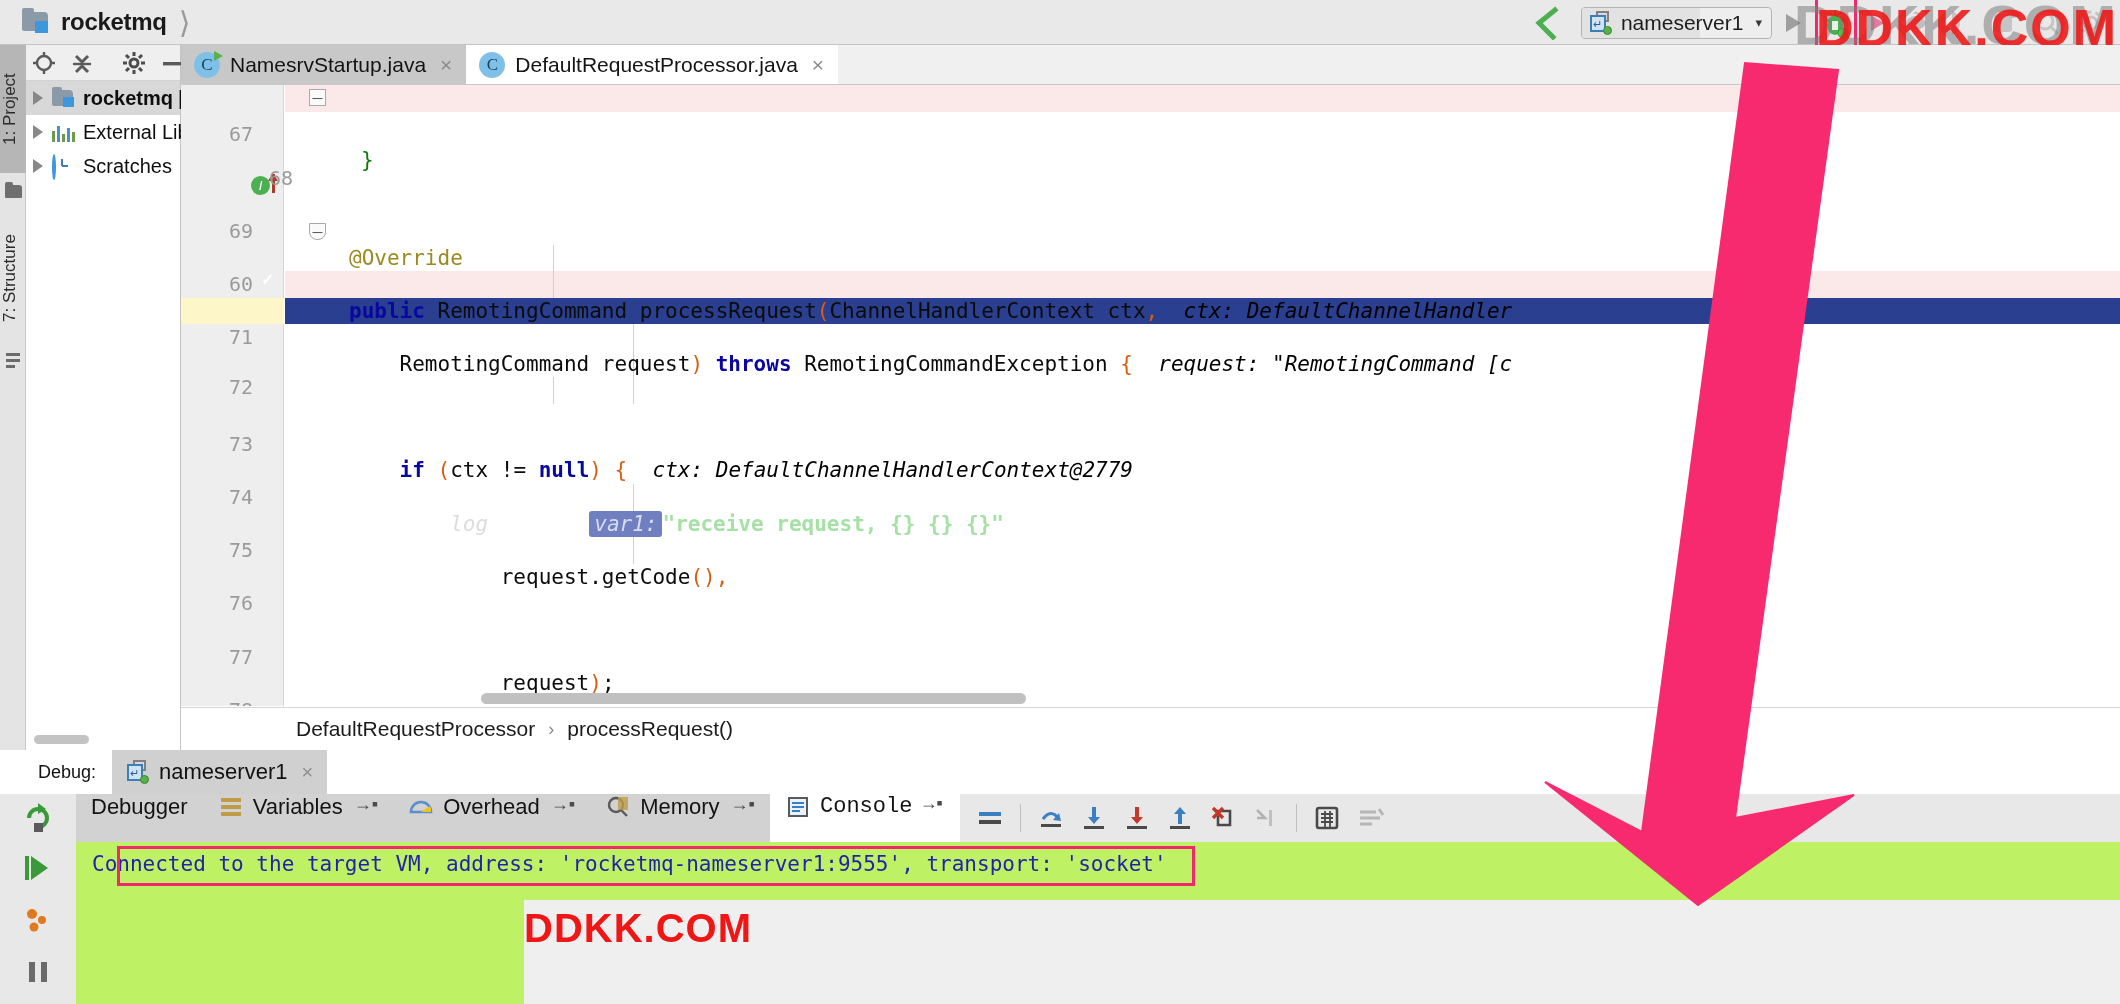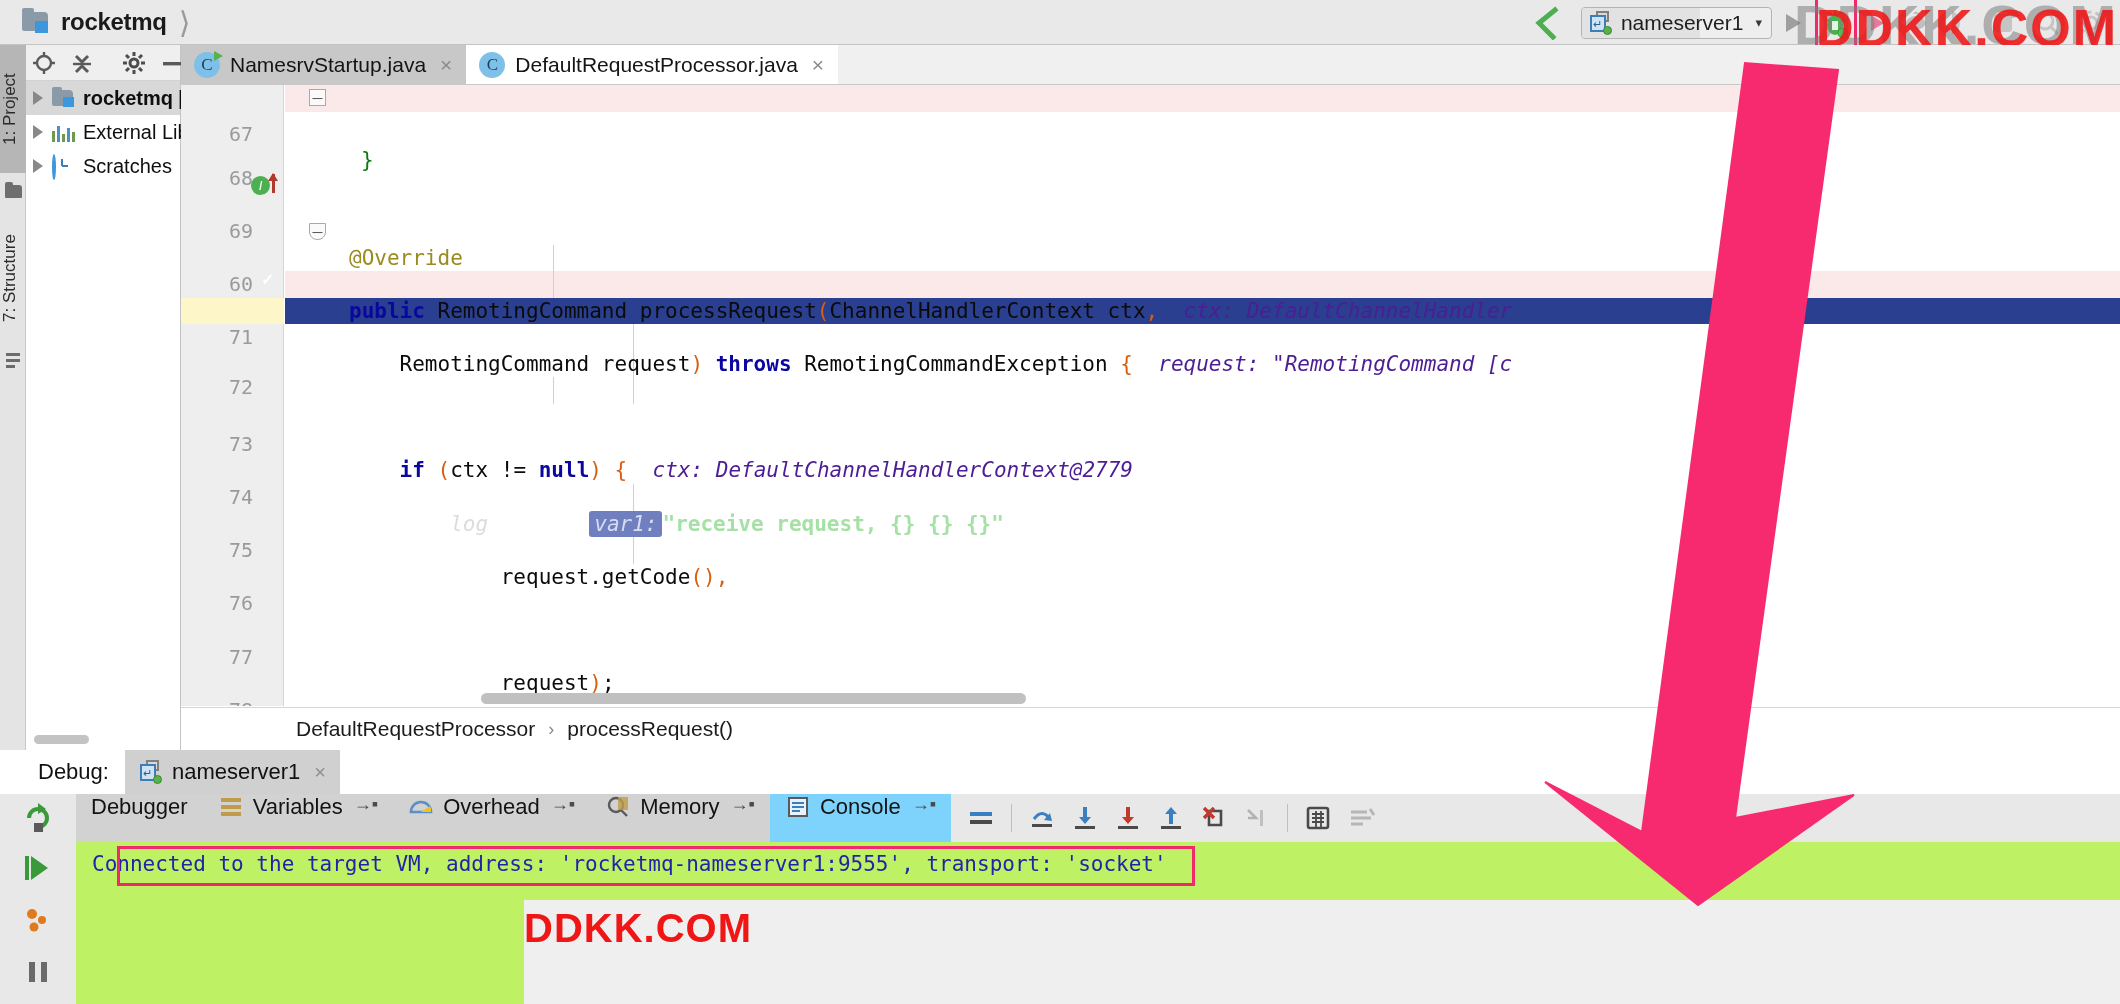--- a/index.html
+++ b/index.html
@@ -153,21 +153,21 @@
   .code { position:absolute; left:168px; white-space:pre; height:26.6px; line-height:26.6px;
           font-family:"DejaVu Sans Mono", monospace; font-size:21px; color:#0b0b0b; }
   .rowbg { position:absolute; left:104px; right:0; height:26.6px; }
   .row-pink { background:#fbe9e9; }
   .row-blue { background:#2a3f8f; }
   .row-yellow-gutter { position:absolute; left:0; width:103px; height:26.6px; background:#fcf6c8; }
   .kw { color:#0a06a0; font-weight:bold; }
   .ann { color:#9a8a1f; }
   .punc-o { color:#d95f0e; }
   .fld { color:#4b1f8a; font-style:italic; }
-  .hint { color:#4c1d95; font-style:italic; }
+  .hint { color:#000000; font-style:italic; }
   .white { color:#ffffff; }
   .strw { color:#a5e0a5; font-weight:bold;}
   .varhint { background:#6f7fc0; color:#d8dcf2; border-radius:3px; padding:1px 5px; font-style:italic;}
   .fold {
     position:absolute; left:128px; width:17px; height:17px; border:1px solid #a9a9a9; background:#fafafa;
     display:flex; align-items:center; justify-content:center; font-size:14px; color:#555; line-height:1;
   }
   .indent-guide { position:absolute; width:1px; background:#d0d0d0; }
 
   .bp { position:absolute; left:76px; width:22px; height:22px; }
@@ -184,31 +184,31 @@
   .breadcrumb-bottom {
     position:absolute; left:0; bottom:0; right:0; height:43px; background:#ffffff;
     border-top:1px solid #d6d6d6; display:flex; align-items:center; padding-left:115px;
     font-size:21px; color:#1b1b1b;
   }
   .breadcrumb-bottom .sep { margin:0 13px; color:#8b8b8b; font-size:18px;}
 
   
   .debugpanel { position:absolute; left:0; top:750px; right:0; bottom:0; background:#e8e8e8; }
   .debug-header { height:44px; background:#e0e0e0; display:flex; align-items:stretch; }
-  .debug-label { display:flex; align-items:center; padding:0 16px 0 38px; font-size:22px; color:#111; background:#ffffff;}
+  .debug-label { display:flex; align-items:center; padding:0 16px 0 38px; font-size:18px; color:#111; background:#ffffff;}
   .debug-session {
     display:flex; align-items:center; padding:0 14px; background:#d0d0d0; font-size:22px; color:#111;
   }
   .debug-session .x { margin-left:14px; color:#8d8d8d; font-size:20px;}
   .debug-header-fill { flex:1; background:#ffffff; }
 
   .debug-tabs { position:absolute; left:0; top:44px; right:0; height:48px; background:#d2d2d2; display:flex; align-items:stretch;}
   .rerun-cell { width:76px; background:#e8e8e8; display:flex;align-items:center;justify-content:center;}
   .dtab { display:flex; align-items:flex-start; padding:0 15px; font-size:22px; color:#131313; background:#d2d2d2;}
-  .dtab.active { background:#7dd3fc; }
+  .dtab.active { background:#ffffff;font-family:Liberation Mono, monospace; }
   .dtab .pin { margin-left:11px; color:#4a4a4a; font-size:18px; }
   .dtoolbar { display:flex; align-items:center; gap:3px; padding:0 10px; background:#e8e8e8; flex:1; }
   .dt-btn { width:40px;height:40px;display:flex;align-items:center;justify-content:center;}
   .dt-sep { width:1px;height:28px;background:#bfbfbf;margin:0 7px;}
 
   .debug-left-rail { position:absolute; left:0; top:92px; width:76px; bottom:0; background:#e8e8e8; }
   .dlr-btn { width:76px; height:52px; display:flex; align-items:center; justify-content:center;}
 
   .console-area { position:absolute; left:76px; top:92px; right:0; bottom:0; background:#bef264; }
   .console-line {
@@ -428,21 +428,21 @@
       </div>
       <div class="bp" style="top:189px;"><span class="bp-dot"></span></div>
 
       <div>
 
         <div class="line" style="top:9px;">
           <span class="lnum">67</span>
           <span class="code" style="left:180px; color:#0a7a0a;">}</span>
         </div>
 
-        <div class="line" style="top:26.6px;">
+        <div class="line" style="top:26.6px;margin-left:40px;">
           <span class="lnum">68</span>
         </div>
 
         <div class="line" style="top:53.2px;">
           <span class="lnum">69</span>
           <span class="code ann" style="left:168px;">@Override</span>
         </div>
 
         <div class="line" style="top:79.8px;">
           <span class="lnum">60</span>

